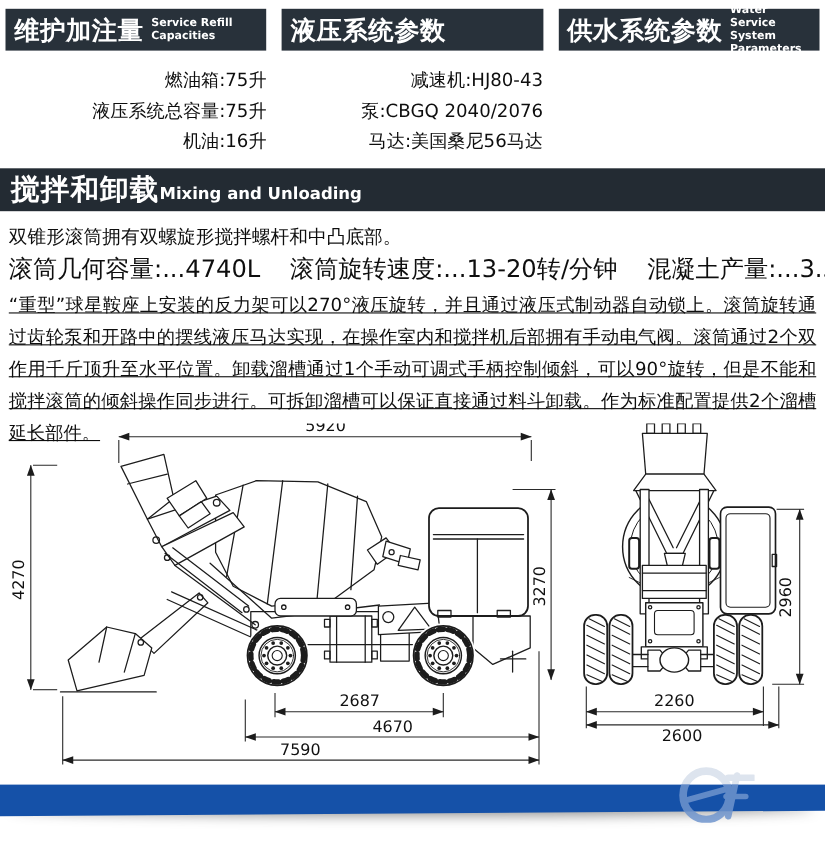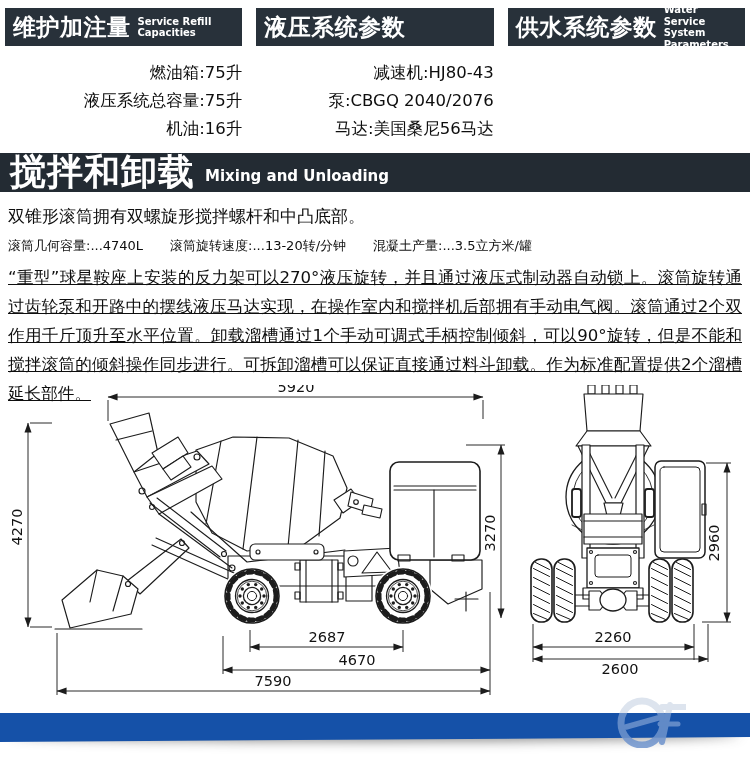--- a/index.html
+++ b/index.html
@@ -6,24 +6,24 @@
   .page{position:relative;width:750px;height:778px;background:#fff;overflow:hidden;
         font-family:"DejaVu Sans","Liberation Sans",sans-serif;color:#0e0e0e;}
   .top-row{display:flex;gap:14px;padding:8px 5px 0 5px;}
   .col{flex:1;min-width:0;}
   .bar{background:#28313a;color:#fff;height:38px;display:flex;align-items:center;padding:0 3px 0 8px;}
   .bar .zh{font-size:23px;font-weight:bold;white-space:nowrap;letter-spacing:0.5px;}
   .bar .en{font-size:10px;font-weight:bold;line-height:1.15;margin-left:7px;width:95px;}
   .col .lines{padding:13px 0 0 3px;text-align:right;}
   .col .line{font-size:16.5px;line-height:28px;white-space:nowrap;}
   .mix-bar{margin-top:10px;background:#232b33;height:39px;display:flex;align-items:baseline;padding:0 10px;color:#fff;}
-  .mix-bar .zh{font-size:36px;font-weight:bold;letter-spacing:1px;align-self:center;}
-  .mix-bar .en{font-size:15px;font-weight:bold;margin-left:10px;align-self:center;padding-top:6px;}
+  .mix-bar .zh{font-size:26px;font-weight:bold;letter-spacing:1px;align-self:center;}
+  .mix-bar .en{font-size:15px;font-weight:bold;margin-left:0;align-self:center;padding-top:6px;}
   .intro{padding:10px 24px 0 8px;font-size:17px;line-height:28px;}
-  .specline{padding:2px 8px 0 8px;font-size:13px;line-height:28px;display:flex;gap:27px;white-space:nowrap;}
+  .specline{padding:2px 8px 0 8px;font-size:22px;line-height:28px;display:flex;gap:27px;white-space:nowrap;}
   .para{padding:3px 8px 0 8px;font-size:16.6px;line-height:29px;text-align:justify;text-justify:inter-ideograph;text-decoration:underline;}
   .drawing{position:absolute;left:0;top:385px;z-index:1;}
   .footer-shadow{position:absolute;left:10px;top:727px;width:730px;height:14px;background:rgba(35,35,35,.55);
                  filter:blur(6px);border-radius:50%;z-index:2;}
   .footer-band{position:absolute;left:0;top:713px;width:750px;height:30px;background:#1551a8;
                clip-path:polygon(0 0,100% 0,100% 80%,0 97%);z-index:3;}
   .logo{position:absolute;left:616px;top:696px;z-index:4;}
   svg text{font-family:"DejaVu Sans","Liberation Sans",sans-serif;}
 </style>
 </head>

